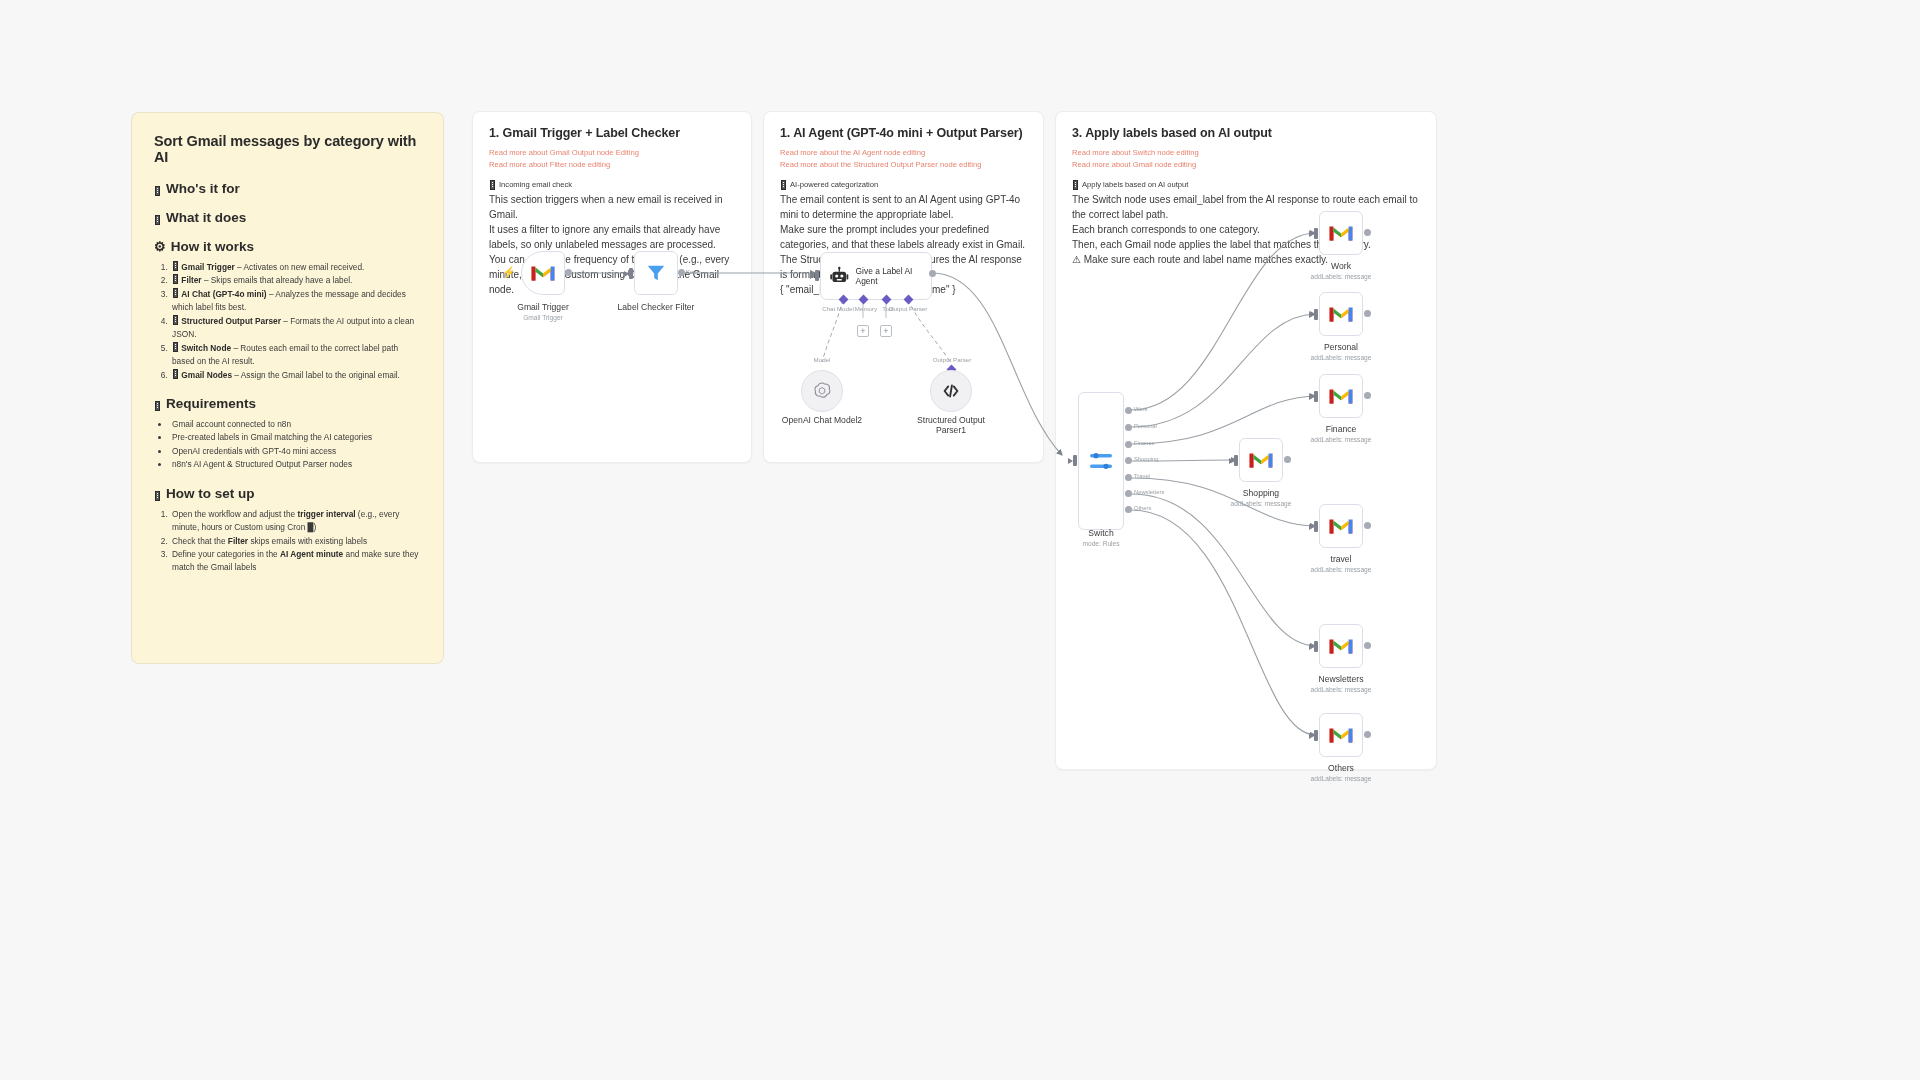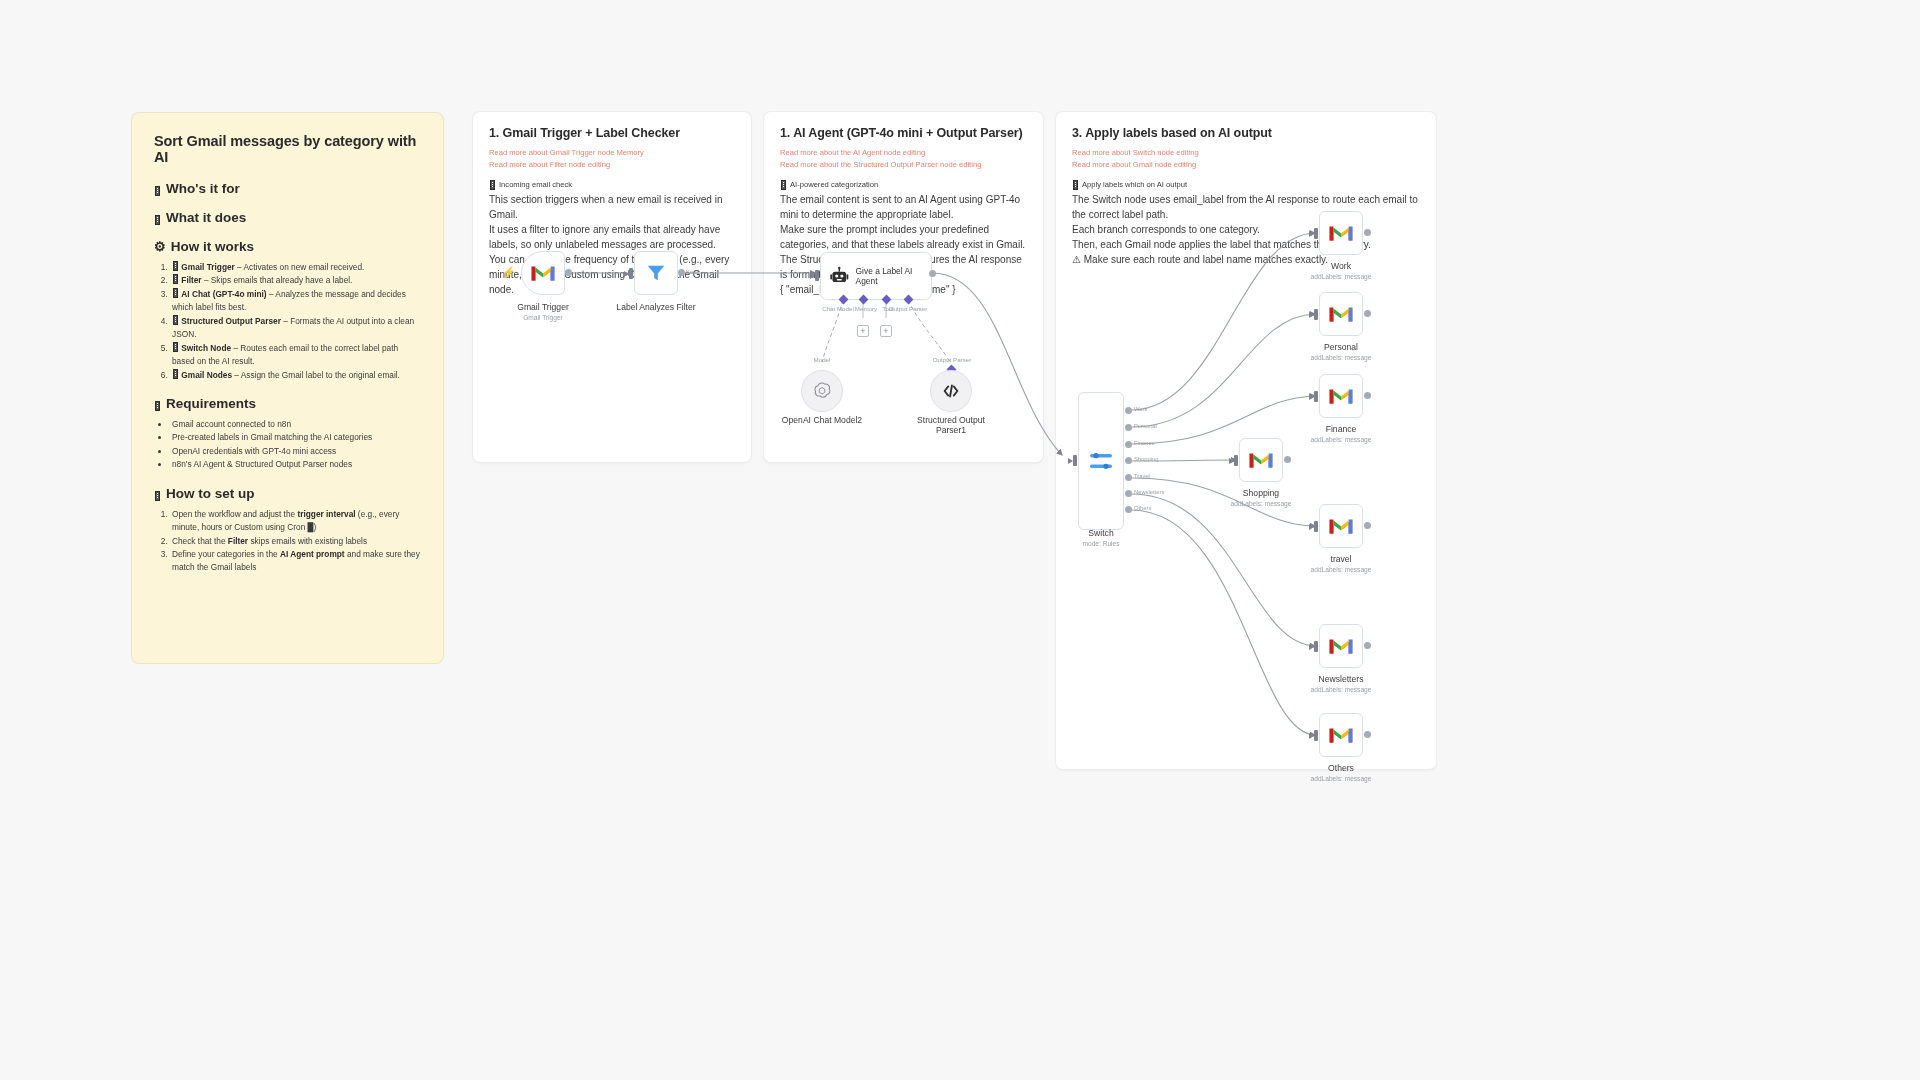--- a/index.html
+++ b/index.html
@@ -243,28 +243,28 @@
         <li>n8n's AI Agent &amp; Structured Output Parser nodes</li>
       </ul>
 
     <div class="note-h2">
       <span class="tofu"></span>
       <span>How to set up</span>
     </div>
     <ol class="note-list" id="how-to-set-up">
         <li>Open the workflow and adjust the <b>trigger interval</b> (e.g., every minute, hours or Custom using Cron █)</li>
         <li>Check that the <b>Filter</b> skips emails with existing labels</li>
-        <li>Define your categories in the <b>AI Agent prompt</b> and make sure they match the Gmail labels</li>
+        <li>Define your categories in the <b>AI Agent minute</b> and make sure they match the Gmail labels</li>
       </ol>
 
   </div>
 
   <div class="sticky sticky-white" id="panel1">
     <div class="panel-title">1. Gmail Trigger + Label Checker</div>
-    <a class="panel-link" href="#">Read more about Gmail Trigger node Memory</a>
+    <a class="panel-link" href="#">Read more about Gmail Output node Editing</a>
     <a class="panel-link" href="#">Read more about Filter node editing</a>
     <div class="panel-sub">
       <span class="tofu"></span>
       <span>Incoming email check</span>
     </div>
     <div class="panel-body" style="white-space: pre-line; margin-top:2px;">This section triggers when a new email is received in Gmail.
 It uses a filter to ignore any emails that already have labels, so only unlabeled messages are processed.
 You can adjust the frequency of the trigger (e.g., every minute, hours or Custom using Cron █) in the Gmail node.</div>
   </div>
 
@@ -281,21 +281,21 @@
 The Structured Output Parser ensures the AI response is formatted like this:
 { "email_label": "Your Category Name" }</div>
   </div>
 
   <div class="sticky sticky-white" id="panel3">
     <div class="panel-title">3. Apply labels based on AI output</div>
     <a class="panel-link" href="#">Read more about Switch node editing</a>
     <a class="panel-link" href="#">Read more about Gmail node editing</a>
     <div class="panel-sub">
       <span class="tofu"></span>
-      <span>Apply labels which on AI output</span>
+      <span>Apply labels based on AI output</span>
     </div>
     <div class="panel-body" style="white-space: pre-line; margin-top:2px;">The Switch node uses email_label from the AI response to route each email to the correct label path.
 Each branch corresponds to one category.
 Then, each Gmail node applies the label that matches the category.
 ⚠ Make sure each route and label name matches exactly.</div>
   </div>
 
   <svg class="wires">
     <defs>
       <marker id="ar" markerWidth="7" markerHeight="7" refX="5" refY="3" orient="auto">
@@ -345,21 +345,21 @@
   <div class="node-sublabel" style="left:543px; top:314px;">Gmail Trigger</div>
 
   <div class="node node-sq" style="left:634px; top:251px;">
     <svg width="22" height="22" viewBox="0 0 24 24">
       <path d="M3 4 H21 L14 12.5 V20 L10 17.5 V12.5 Z" fill="#4a9ef0"></path>
     </svg>
   </div>
   <div class="port-in" style="left:629px; top:268px;"></div>
   <div class="port" style="left:678px; top:269px;"></div>
   <div class="edge-text" style="left:686px; top:269px;">Kept</div>
-  <div class="node-label" style="left:656px; top:302px;">Label Analyzes Filter</div>
+  <div class="node-label" style="left:656px; top:302px;">Label Checker Filter</div>
 
   <div class="node-agent" style="left:820px; top:252px;">
     <svg width="22" height="22" viewBox="0 0 24 24">
       <rect x="4" y="7" width="16" height="12" rx="3" fill="#2f2f2f"></rect>
       <circle cx="9" cy="12" r="1.8" fill="#fff"></circle>
       <circle cx="15" cy="12" r="1.8" fill="#fff"></circle>
       <rect x="9" y="15.5" width="6" height="1.6" rx="0.8" fill="#fff"></rect>
       <rect x="11.2" y="3" width="1.6" height="4" fill="#2f2f2f"></rect>
       <circle cx="12" cy="2.6" r="1.4" fill="#2f2f2f"></circle>
       <rect x="1.5" y="10" width="2" height="6" rx="1" fill="#2f2f2f"></rect>

